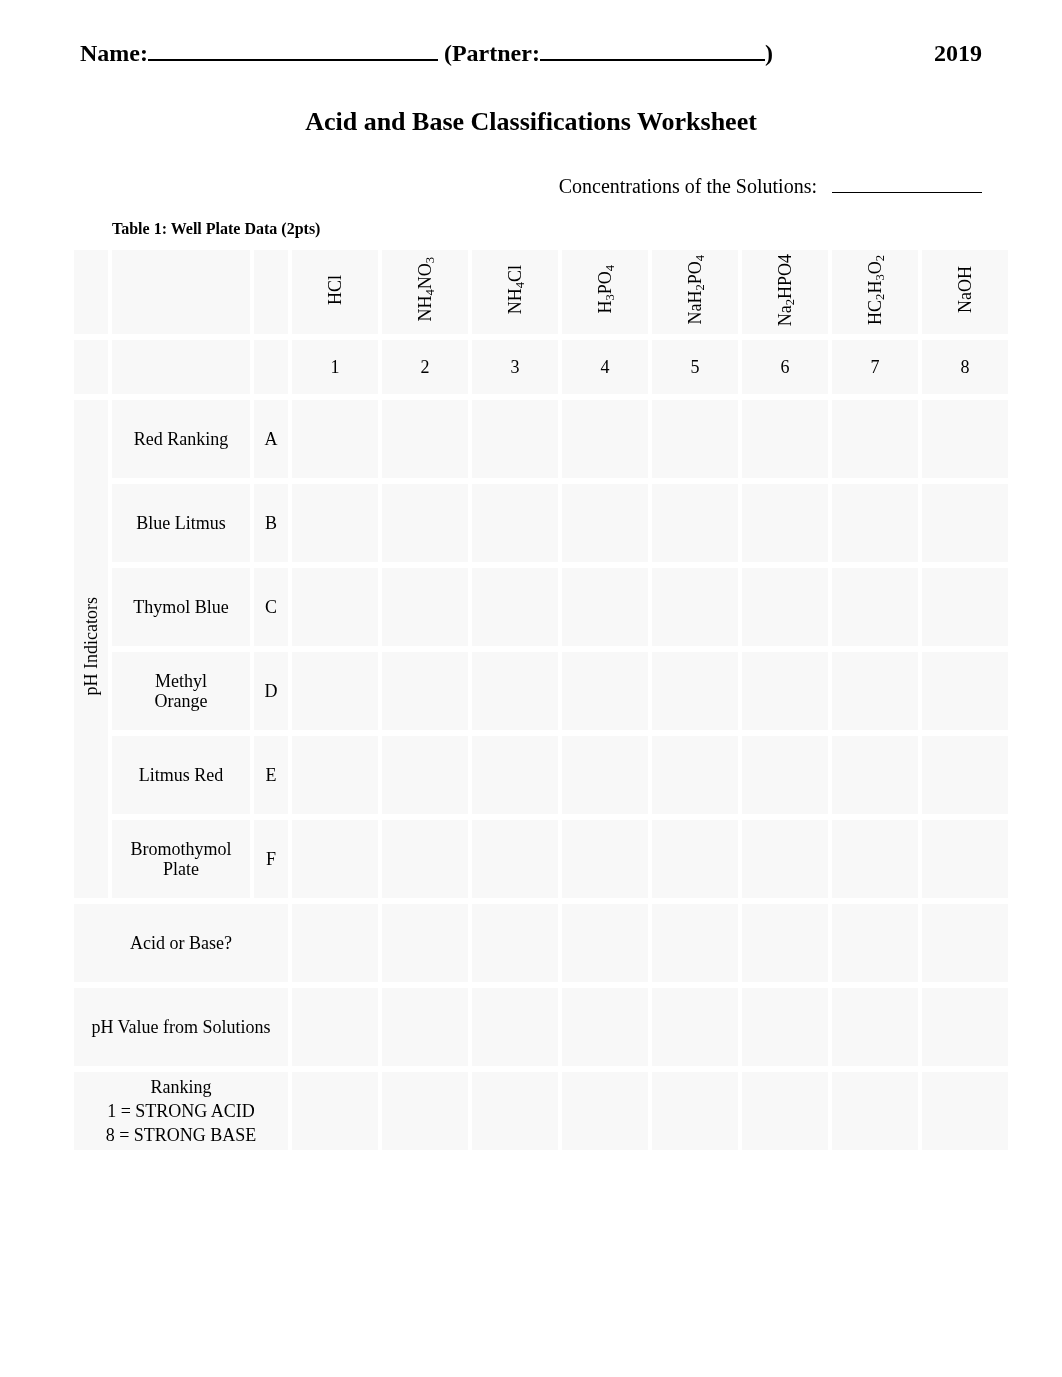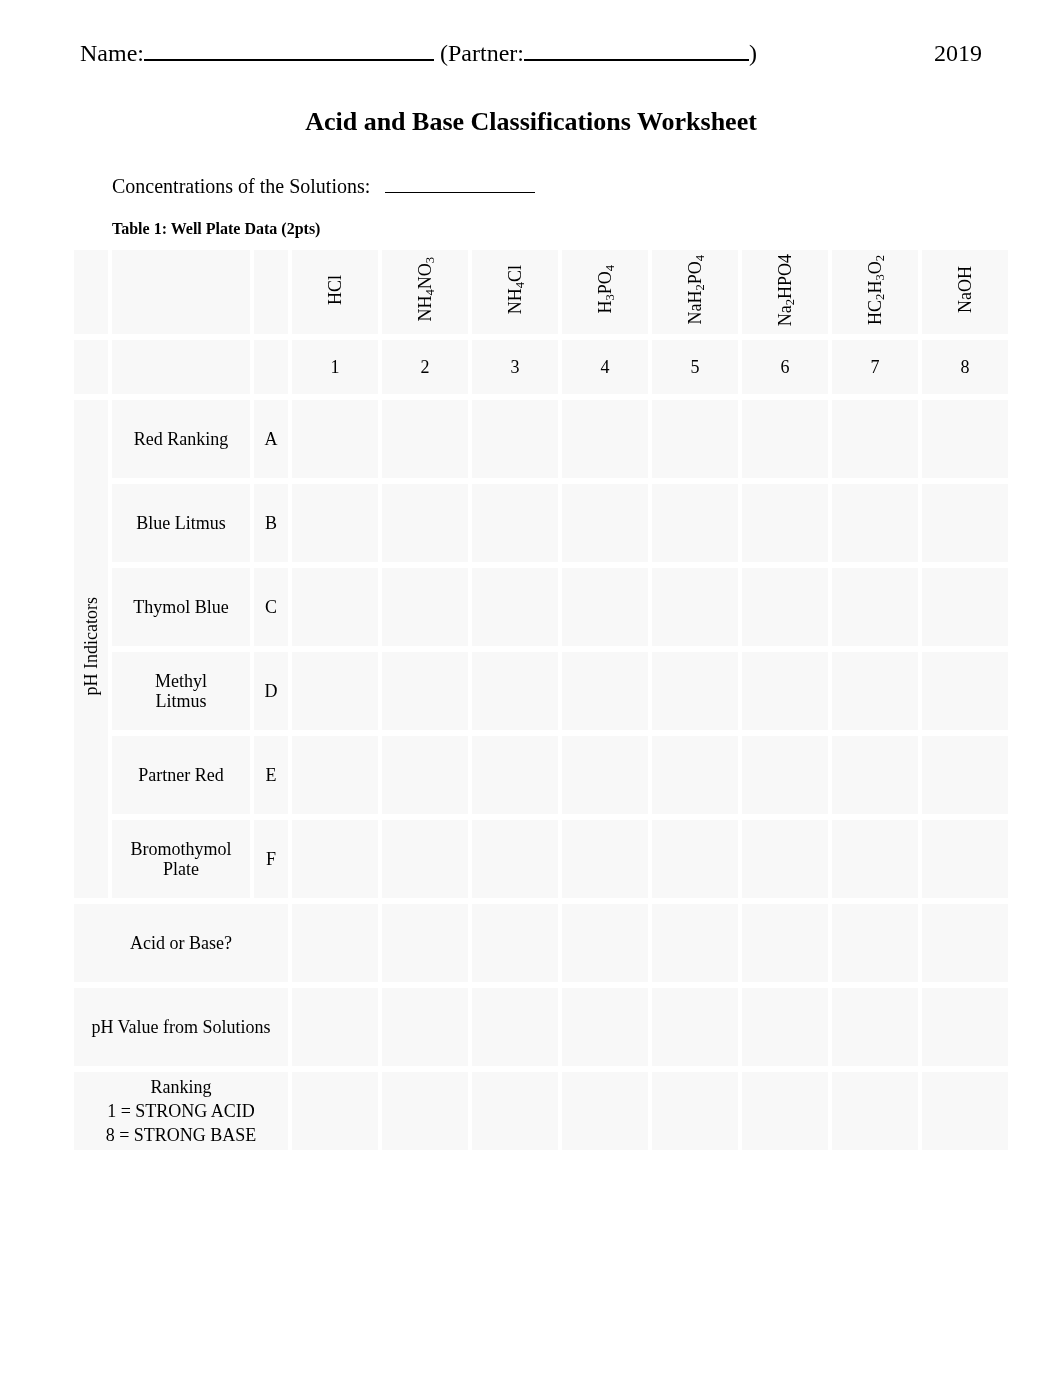--- a/index.html
+++ b/index.html
@@ -12,21 +12,21 @@
   }
   .page {
     width: 1062px;
     padding: 34px 80px 40px 80px;
     box-sizing: border-box;
   }
   .hdr-row {
     display: flex;
     align-items: baseline;
     font-size: 24px;
-    font-weight: normal;
+    font-weight: bold;
     margin-bottom: 40px;
     white-space: nowrap;
   }
   .hdr-blank-long {
     display: inline-block;
     border-bottom: 2px solid #000;
     width: 290px;
     height: 1.05em;
     vertical-align: baseline;
   }
@@ -48,20 +48,21 @@
     margin: 30px 0 34px 0;
   }
   .sec-h {
     font-size: 22px;
     font-weight: bold;
     margin: 0 0 2px 0;
   }
   .sec-sub {
     font-size: 20px;
     margin-left: 32px;
+    text-align: right;
   }
   .sub-blank {
     display: inline-block;
     border-bottom: 1.5px solid #000;
     width: 150px;
     height: 1.05em;
     vertical-align: baseline;
   }
   .table-caption {
     font-size: 16px;
@@ -217,34 +218,34 @@
             <td class="tall"></td>
             <td class="tall"></td>
             <td class="tall"></td>
             <td class="tall"></td>
             <td class="tall"></td>
             <td class="tall"></td>
             <td class="tall"></td>
     </tr>
     <tr>
       <td class="tall row-lbl two-line">
-        <span>Methyl</span><br><span>Litmus</span>
+        <span>Methyl</span><br><span>Orange</span>
       </td>
       <td class="tall">D</td>
       <td class="tall"></td>
             <td class="tall"></td>
             <td class="tall"></td>
             <td class="tall"></td>
             <td class="tall"></td>
             <td class="tall"></td>
             <td class="tall"></td>
             <td class="tall"></td>
     </tr>
     <tr>
-      <td class="tall row-lbl">Partner Red</td>
+      <td class="tall row-lbl">Litmus Red</td>
       <td class="tall">E</td>
       <td class="tall"></td>
             <td class="tall"></td>
             <td class="tall"></td>
             <td class="tall"></td>
             <td class="tall"></td>
             <td class="tall"></td>
             <td class="tall"></td>
             <td class="tall"></td>
     </tr>

